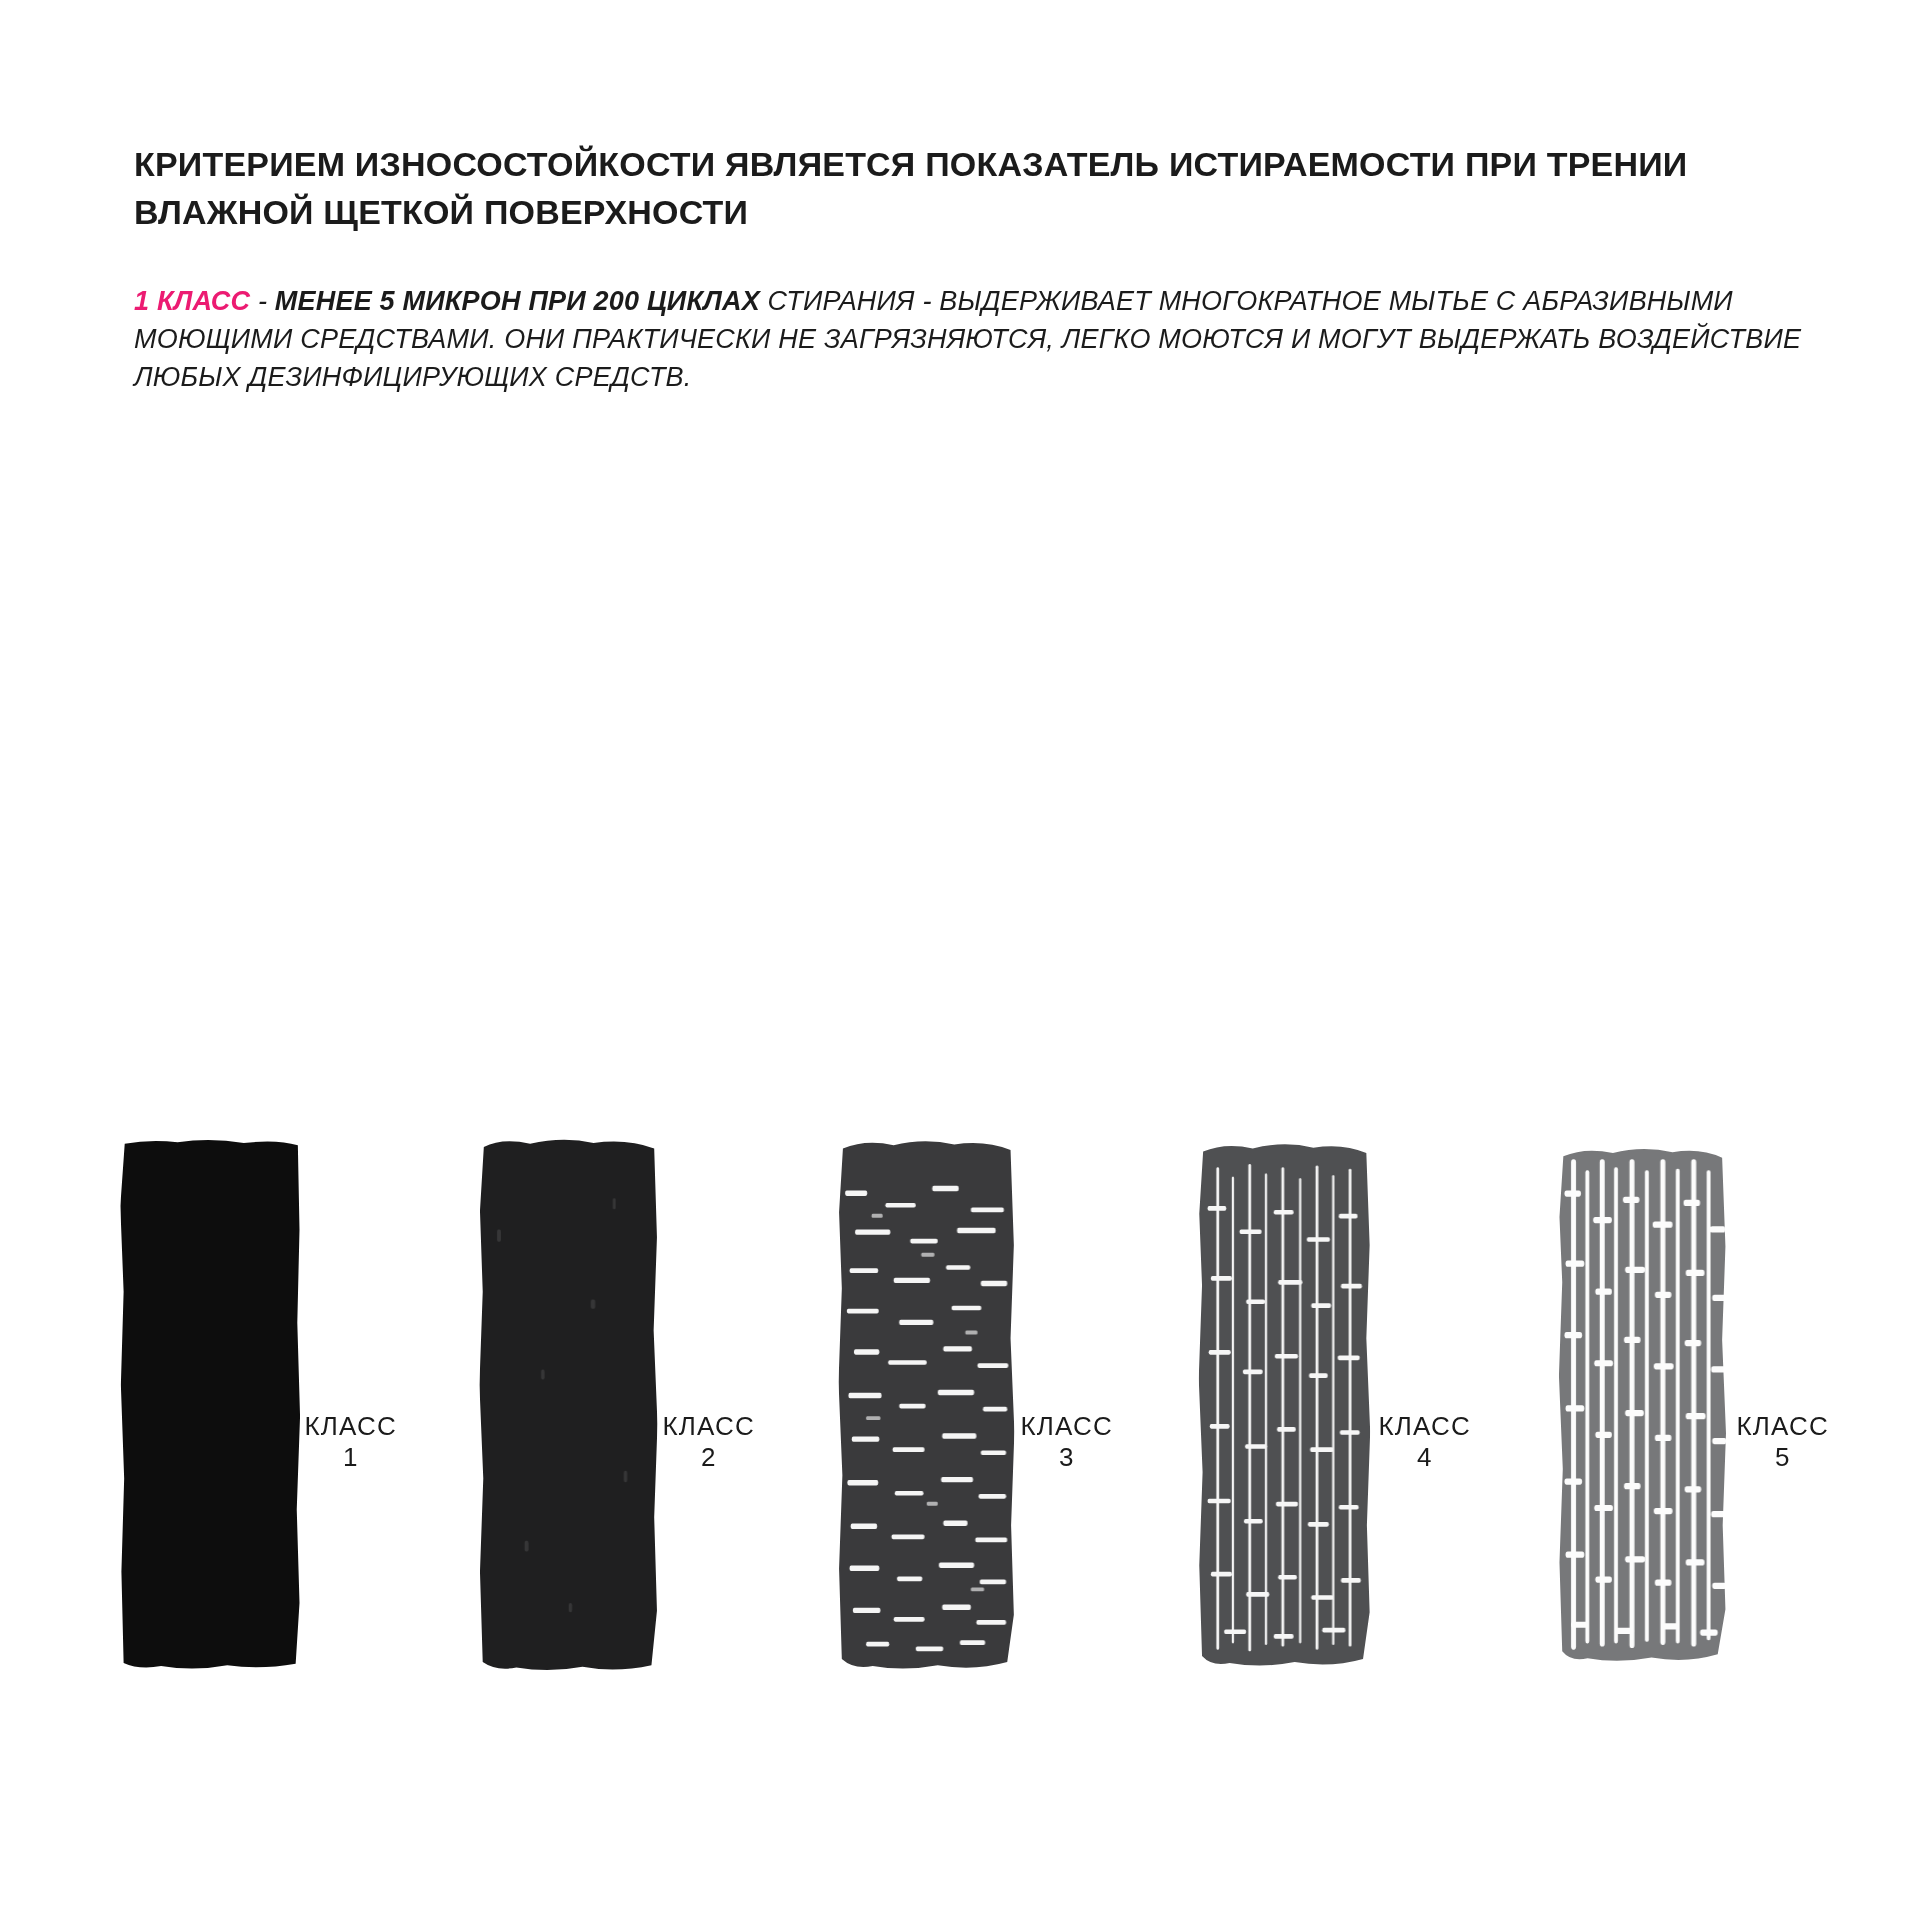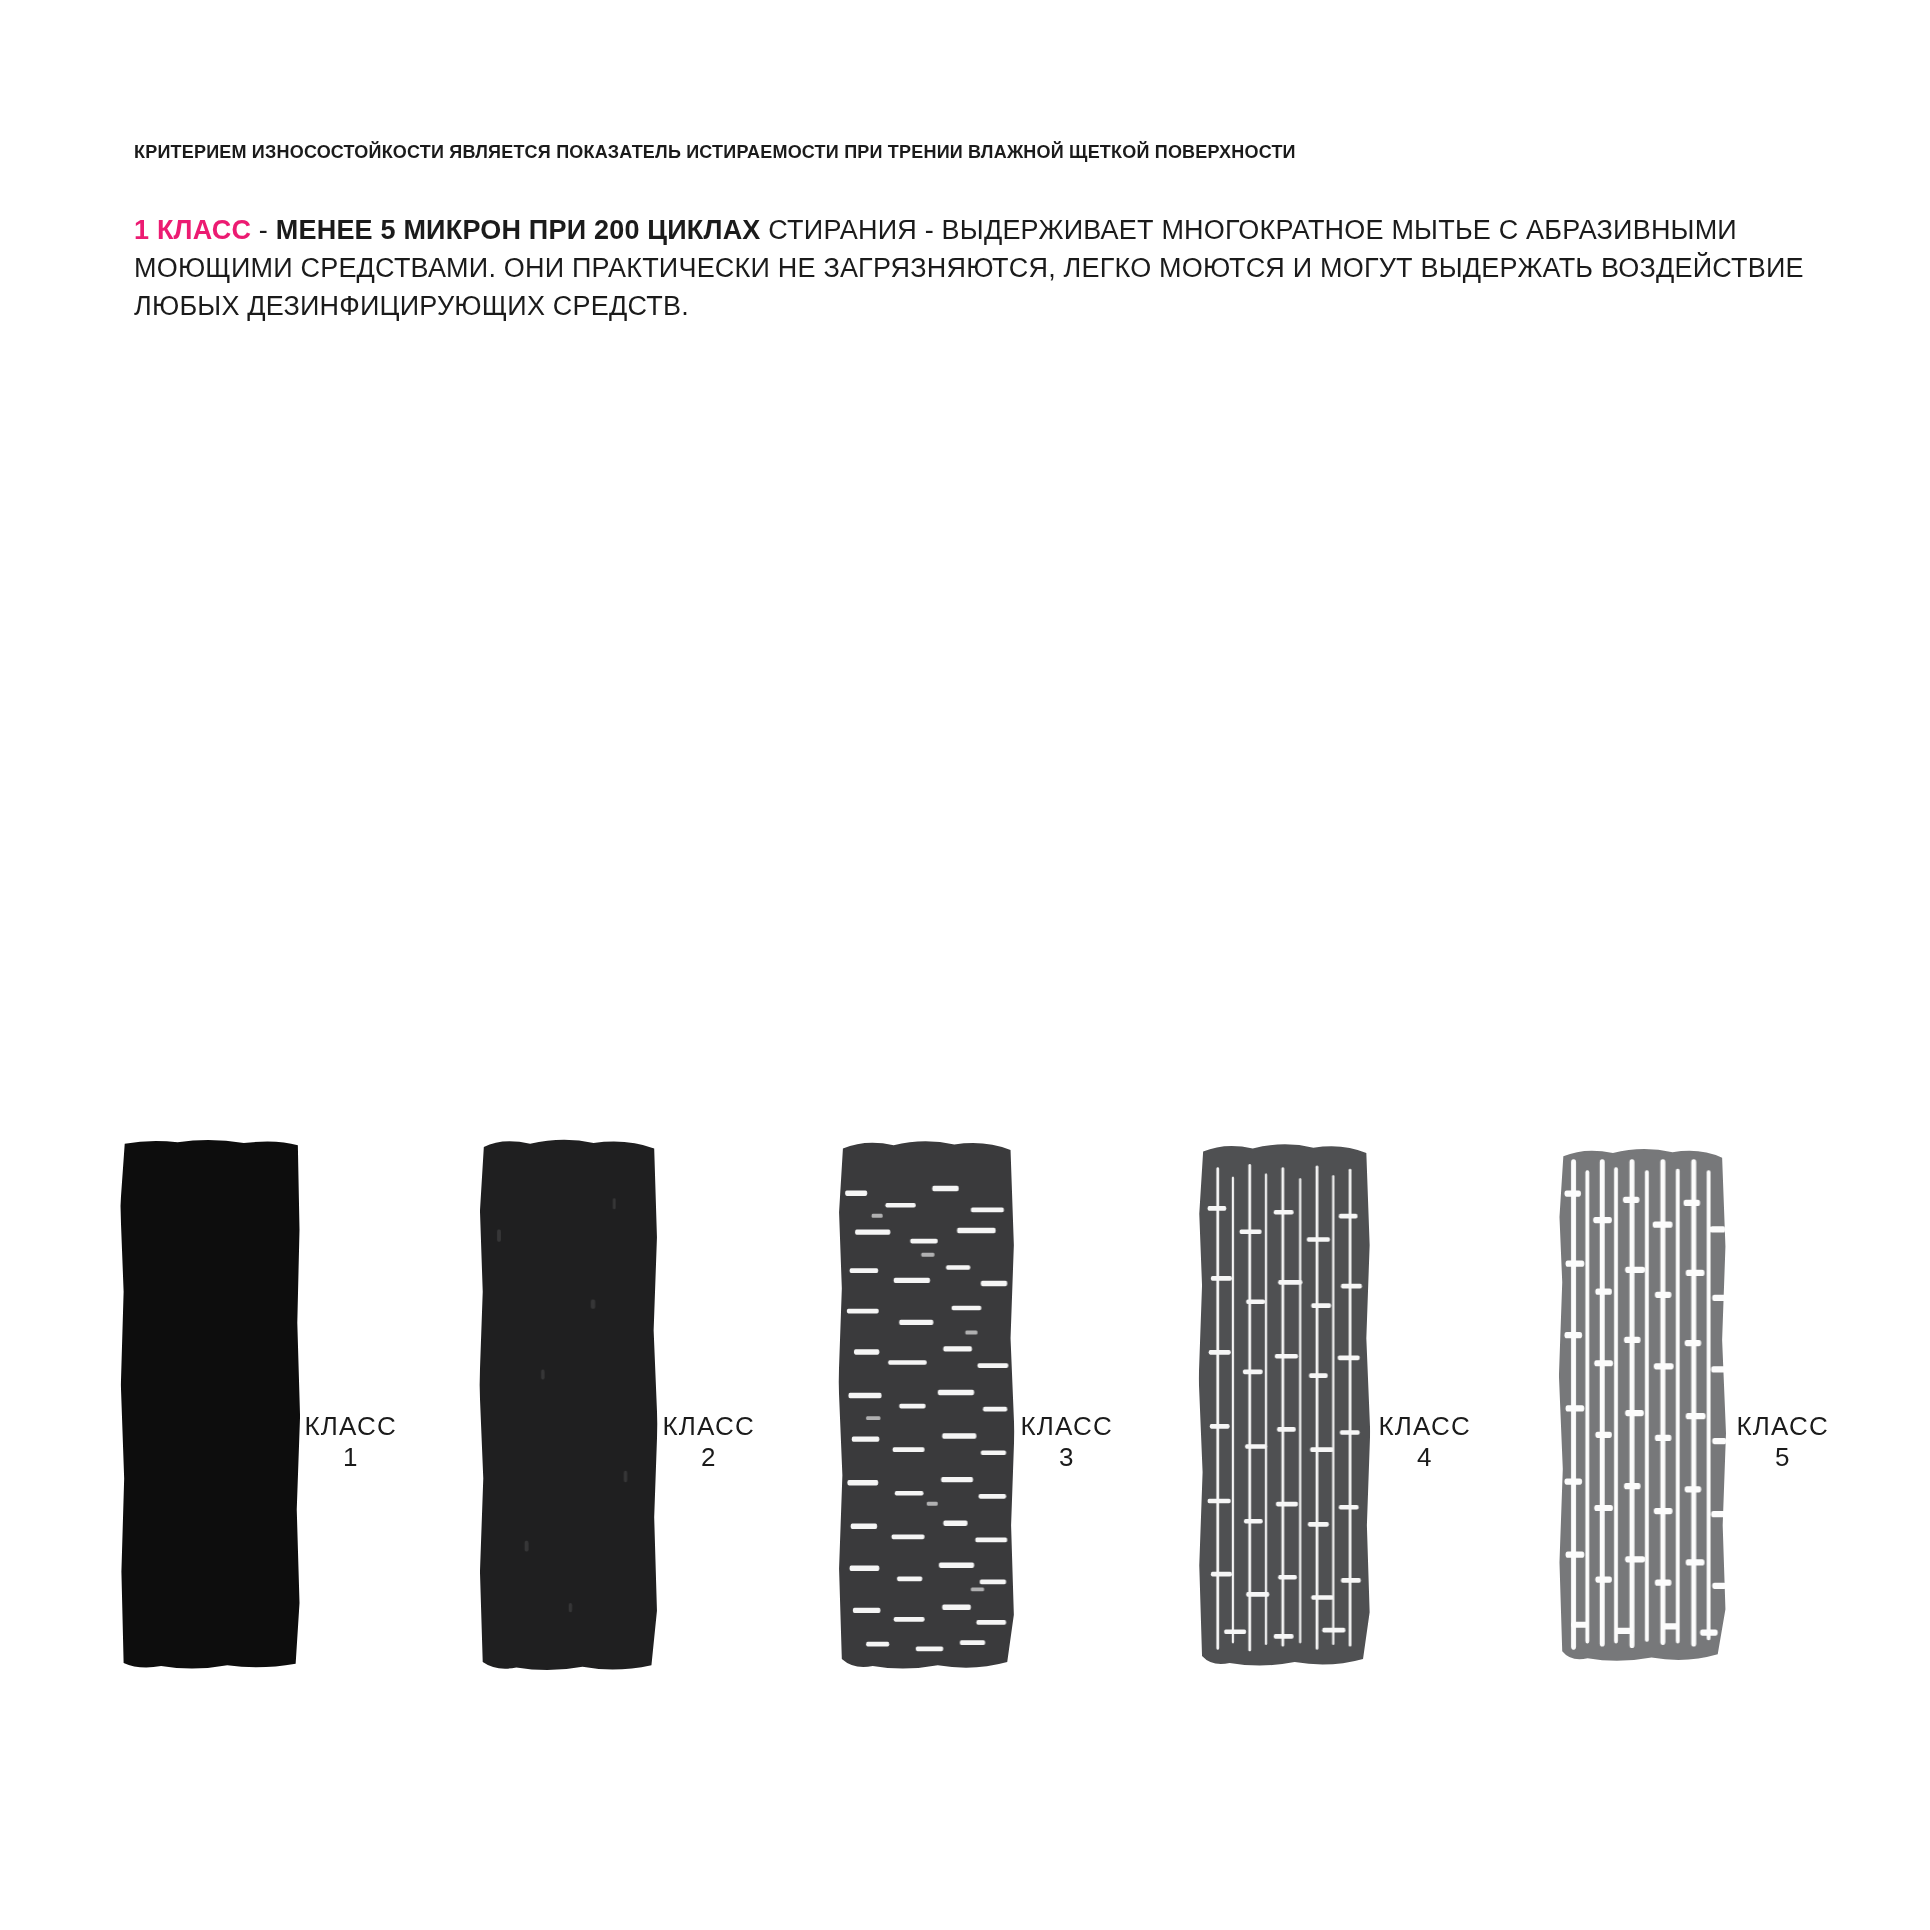--- a/index.html
+++ b/index.html
@@ -15,40 +15,41 @@
     overflow: hidden;
   }
   .page {
     position: relative;
     width: 1931px;
     height: 1931px;
     box-sizing: border-box;
     padding: 140px 117px 0 134px;
   }
   .intro {
-    font-size: 18px;
+    font-size: 34px;
     line-height: 1.42;
     letter-spacing: 0.2px;
     font-weight: 700;
     text-transform: uppercase;
     color: #1b1b1b;
     margin-bottom: 45px;
   }
   .intro .line { display: block; }
   .classes {
     margin-top: 0;
   }
   .class-para {
     font-size: 27px;
     line-height: 1.42;
     letter-spacing: 0.2px;
     text-transform: uppercase;
     color: #1b1b1b;
     margin-bottom: 39px;
     font-weight: 400;
+    font-style: italic;
   }
   .class-label {
     color: #ec1b72;
     font-weight: 700;
   }
   .dash { font-weight: 400; }
   .class-range { font-weight: 700; }
   .class-text { font-weight: 400; }
 
   

